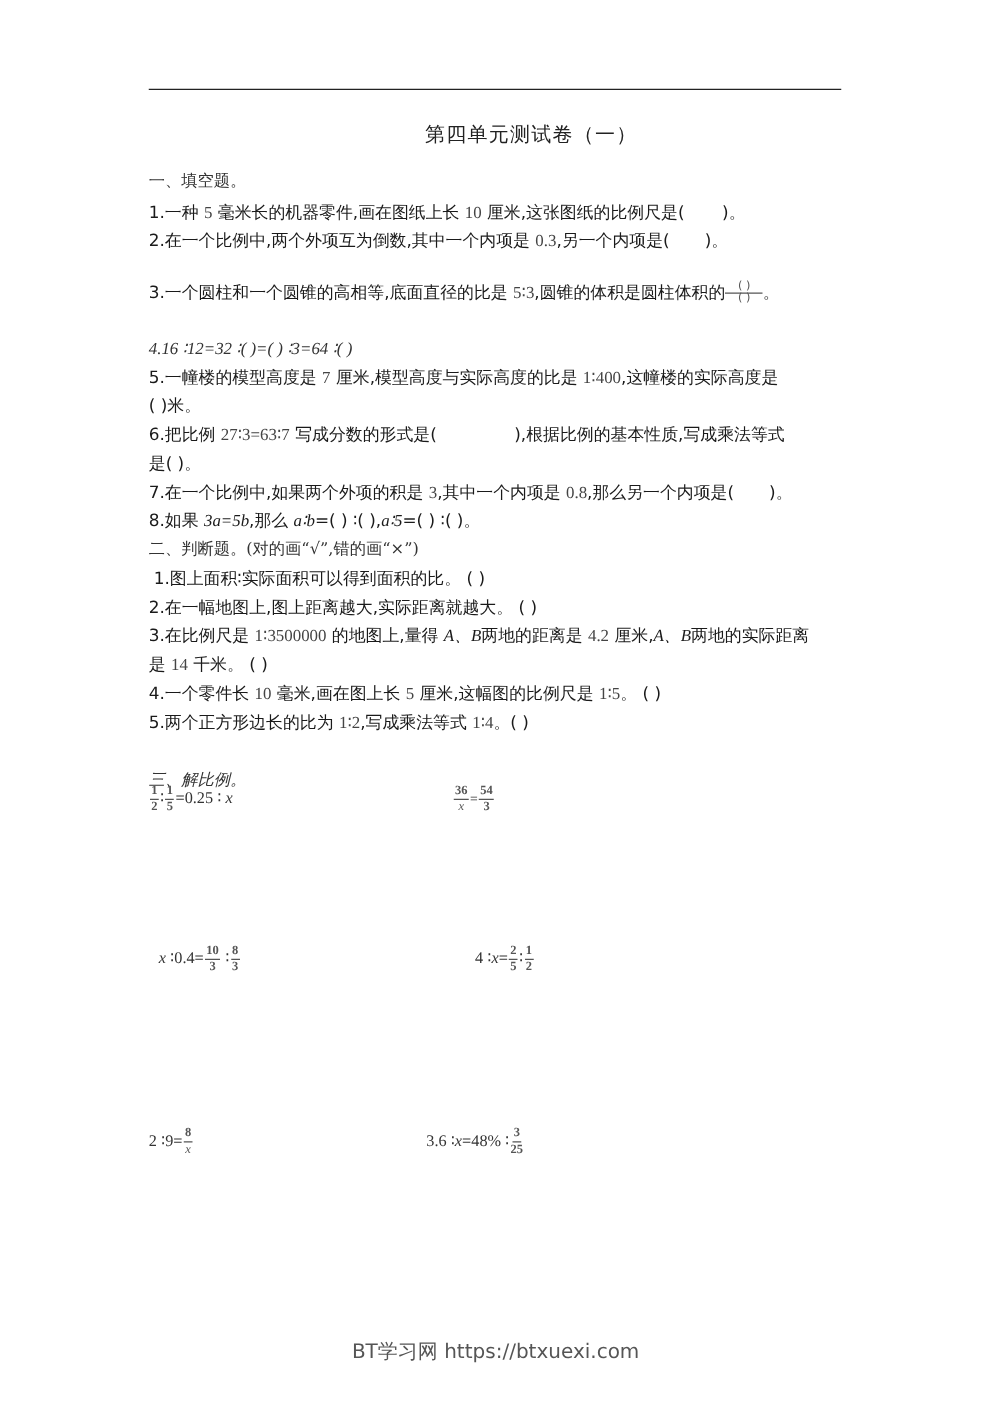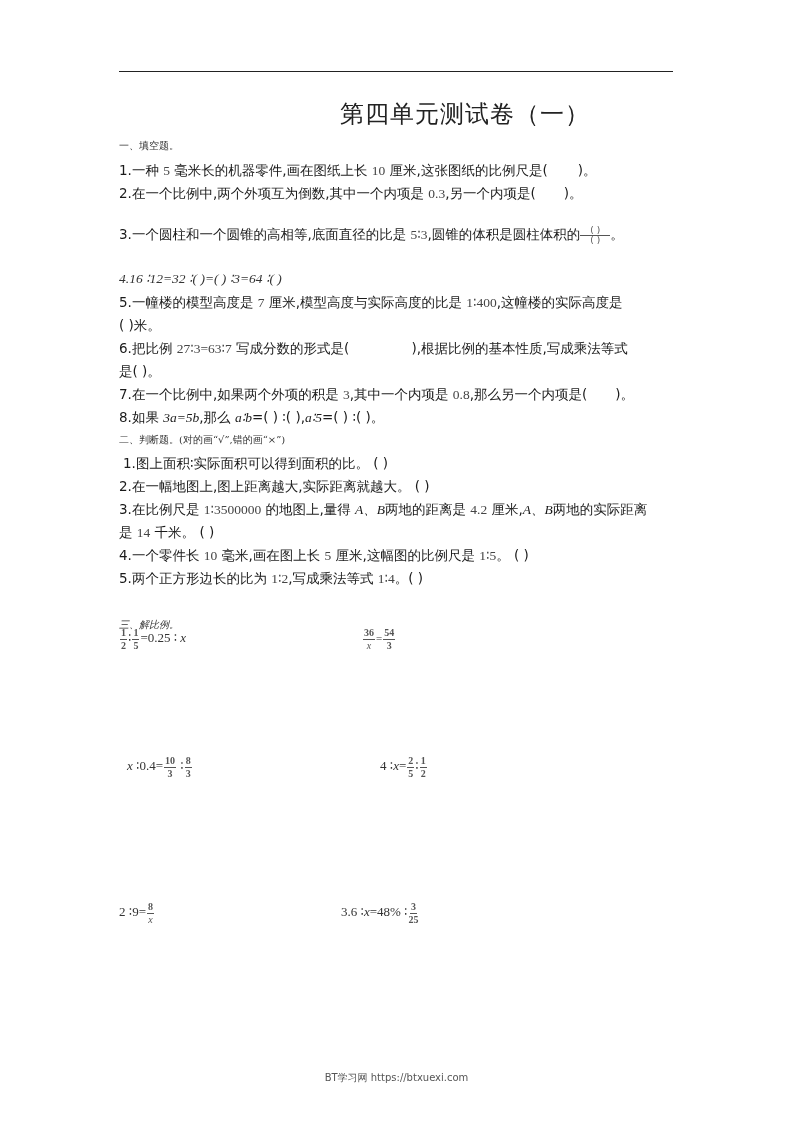--- a/index.html
+++ b/index.html
@@ -1,41 +1,41 @@
 <!DOCTYPE html>
 <html><head>
 <meta charset="utf-8">
 <style>
   html, body { margin: 0; padding: 0; background: #ffffff; }
   body { width: 793px; height: 1122px; position: relative; overflow: hidden;
          font-family: "DejaVu Sans", "Liberation Sans", sans-serif; color: #1a1a1a; }
   .top-rule { position: absolute; left: 119px; top: 71px; width: 554px; height: 0;
               border-top: 1.5px solid #222; }
-  .title { position: absolute; left: 340px; top: 98px; font-size: 24px;
+  .title { position: absolute; left: 340px; top: 98px; font-size: 16px;
            font-family: "DejaVu Serif", "Liberation Serif", serif; color: #222;
            letter-spacing: 1px; white-space: nowrap; }
   .line { position: absolute; left: 119px; font-size: 13.5px; line-height: 18px;
           white-space: nowrap; color: #1a1a1a; }
-  .section { color: #333; font-family: "DejaVu Serif", "Liberation Serif", serif; font-size: 10px; }
+  .section { color: #333; font-family: "DejaVu Serif", "Liberation Serif", serif; font-size: 13px; }
   .num { font-family: "Liberation Serif", "DejaVu Serif", serif; color: #444; }
   .it { font-style: italic; font-family: "Liberation Serif", serif; }
   .blank { display: inline-block; }
   .frac { display: inline-flex; flex-direction: column; align-items: center;
           vertical-align: middle; font-size: 10px; line-height: 10px; font-weight: bold;
           color: #555; margin: 0 1px; }
   .frac .n { border-bottom: 1px solid #555; padding: 0 1px 1px 1px; }
   .frac .d { padding-top: 1px; }
   .frac.it-d .d { font-style: italic; font-family: "Liberation Serif", serif; font-weight: normal; }
   .blankfrac { display: inline-flex; flex-direction: column; align-items: center;
                vertical-align: middle; font-size: 9px; line-height: 9px; color: #555; width: 30px; }
   .blankfrac .n { border-bottom: 1px solid #555; width: 100%; text-align: center; }
   .eq { position: absolute; font-size: 13px; white-space: nowrap; color: #333;
         font-family: "Liberation Serif", "DejaVu Serif", serif; }
   .footer { position: absolute; top: 1071px; left: 0; width: 793px; text-align: center;
-            font-size: 10px; color: #555; font-family: "DejaVu Sans", sans-serif; }
+            font-size: 16px; color: #555; font-family: "DejaVu Sans", sans-serif; }
 </style>
 </head>
 <body>
 
 <div class="top-rule"></div>
 <div class="title">第四单元测试卷（一）</div>
 
 <div class="line section" style="top:137px;">一、填空题。</div>
 
 <div class="line" style="top:161px;">

